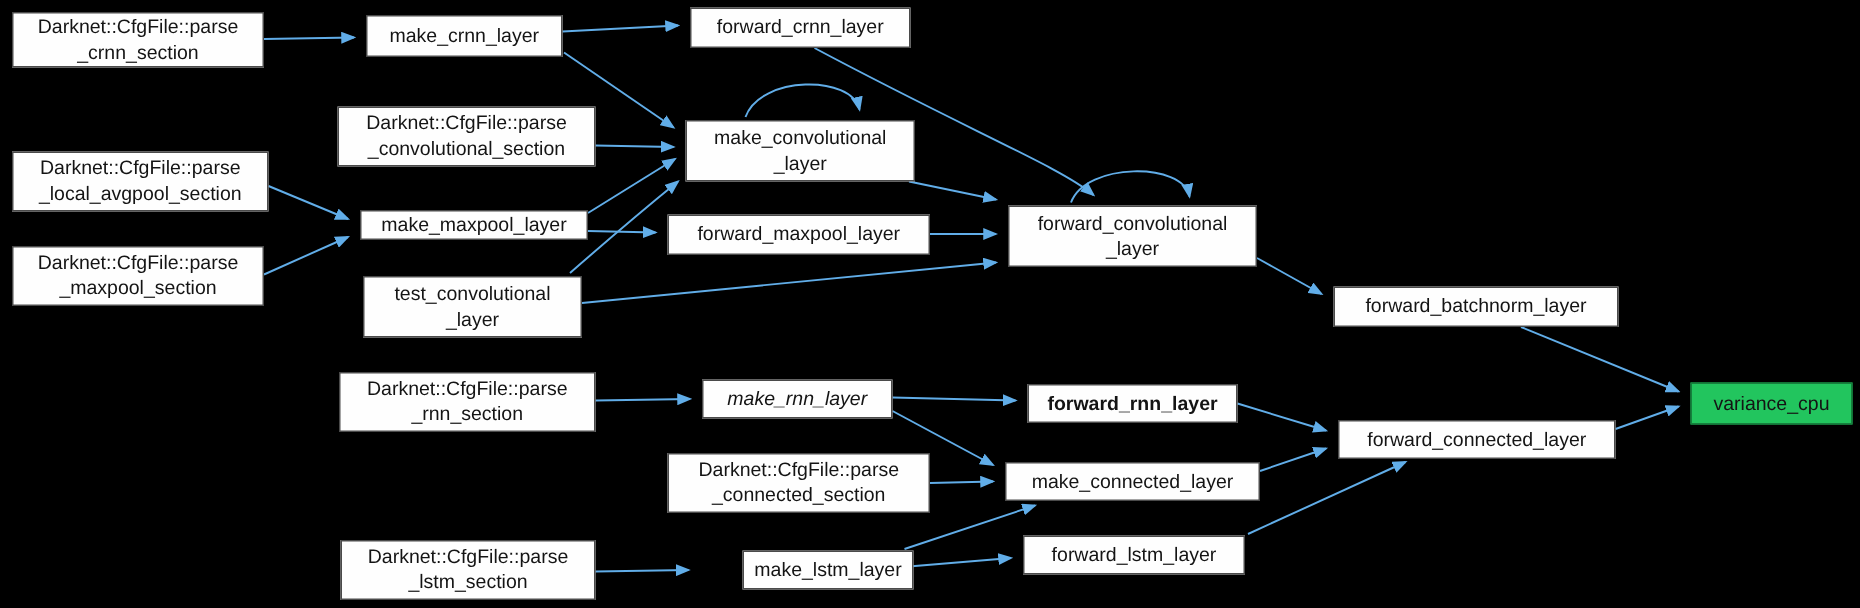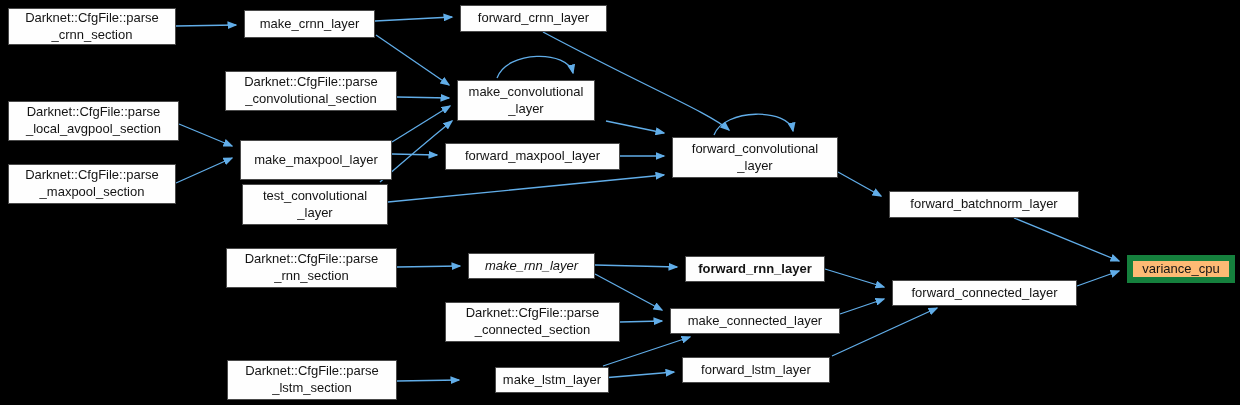--- a/index.html
+++ b/index.html
@@ -26,22 +26,22 @@
     box-sizing: border-box;
     background: #fefefe;
     border: 1px solid #4a4a4a;
     color: #141414;
     font-size: 13px;
     line-height: 1.28;
     white-space: pre-line;
     cursor: pointer;
   }
   .node.highlight {
-    background: #fdba74;
-    border: 6px solid #15803d;
+    background: #22c55e;
+    border: 1px solid #15803d;
     cursor: default;
   }
 </style>
 </head>
 <body>
 
 <div class="graph-container">
   <svg class="edges-layer" width="1240" height="405" viewBox="0 0 1240 405" xmlns="http://www.w3.org/2000/svg">
     <defs>
       <marker id="arrowhead" markerWidth="10" markerHeight="8" refX="8.5" refY="4" orient="auto" markerUnits="userSpaceOnUse">
@@ -79,25 +79,25 @@
         <path d="M1077,286 L1119,271" fill="none" stroke="#61ade8" stroke-width="1.3" marker-end="url(#arrowhead)"></path>
       </g>
   </svg>
   <div>
       <div class="node" style="left: 8px; top: 8px; width: 168px; height: 37px;">Darknet::CfgFile::parse
 _crnn_section</div>
       <div class="node" style="left: 244px; top: 10px; width: 131px; height: 28px;">make_crnn_layer</div>
       <div class="node" style="left: 460px; top: 5px; width: 147px; height: 27px;">forward_crnn_layer</div>
       <div class="node" style="left: 225px; top: 71px; width: 172px; height: 40px;">Darknet::CfgFile::parse
 _convolutional_section</div>
-      <div class="node" style="left: 457px; top: 80px; width: 138px; height: 41px;">make_convolutional
+      <div class="node" style="left: 457px; top: 80px; width: 153px; height: 41px;">make_convolutional
 _layer</div>
       <div class="node" style="left: 8px; top: 101px; width: 171px; height: 40px;">Darknet::CfgFile::parse
 _local_avgpool_section</div>
-      <div class="node" style="left: 240px; top: 140px; width: 152px; height: 40px;">make_maxpool_layer</div>
+      <div class="node" style="left: 240px; top: 140px; width: 152px; height: 20px;">make_maxpool_layer</div>
       <div class="node" style="left: 8px; top: 164px; width: 168px; height: 40px;">Darknet::CfgFile::parse
 _maxpool_section</div>
       <div class="node" style="left: 445px; top: 143px; width: 175px; height: 27px;">forward_maxpool_layer</div>
       <div class="node" style="left: 242px; top: 184px; width: 146px; height: 41px;">test_convolutional
 _layer</div>
       <div class="node" style="left: 672px; top: 137px; width: 166px; height: 41px;">forward_convolutional
 _layer</div>
       <div class="node" style="left: 889px; top: 191px; width: 190px; height: 27px;">forward_batchnorm_layer</div>
       <div class="node highlight" style="left: 1127px; top: 255px; width: 108px; height: 28px;">variance_cpu</div>
       <div class="node" style="left: 226px; top: 248px; width: 171px; height: 40px;">Darknet::CfgFile::parse

